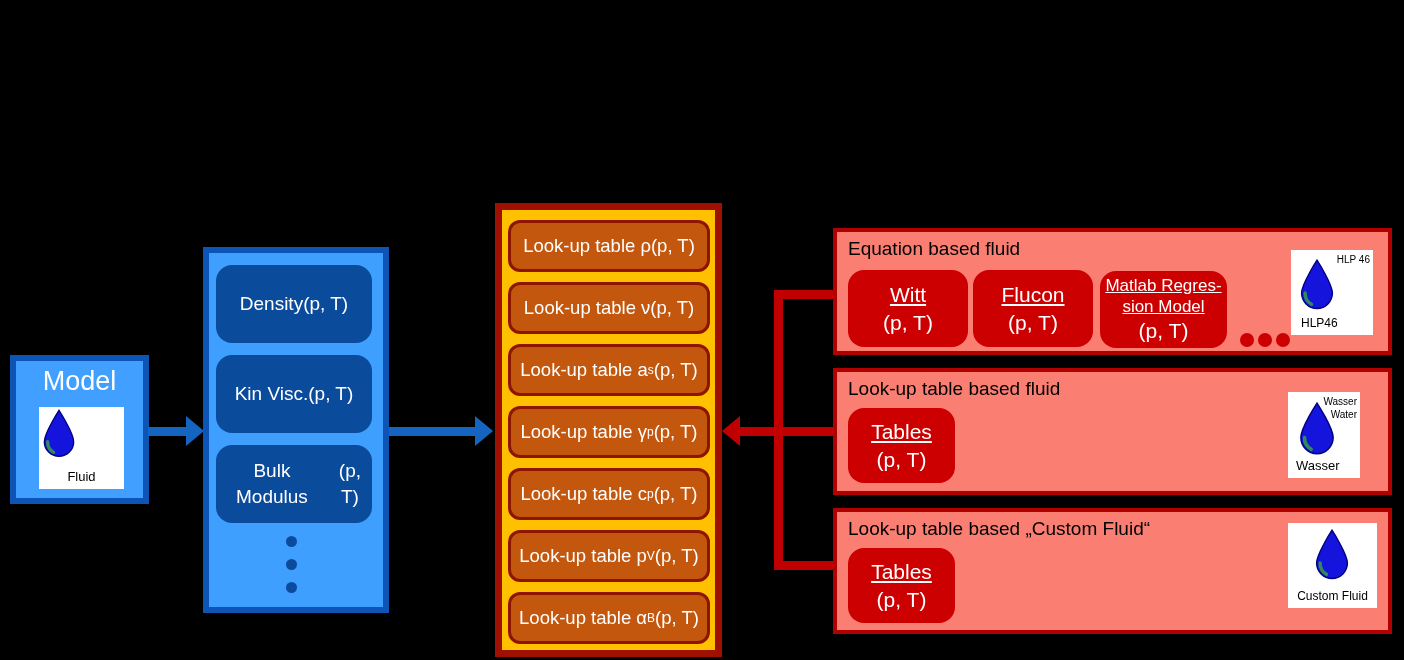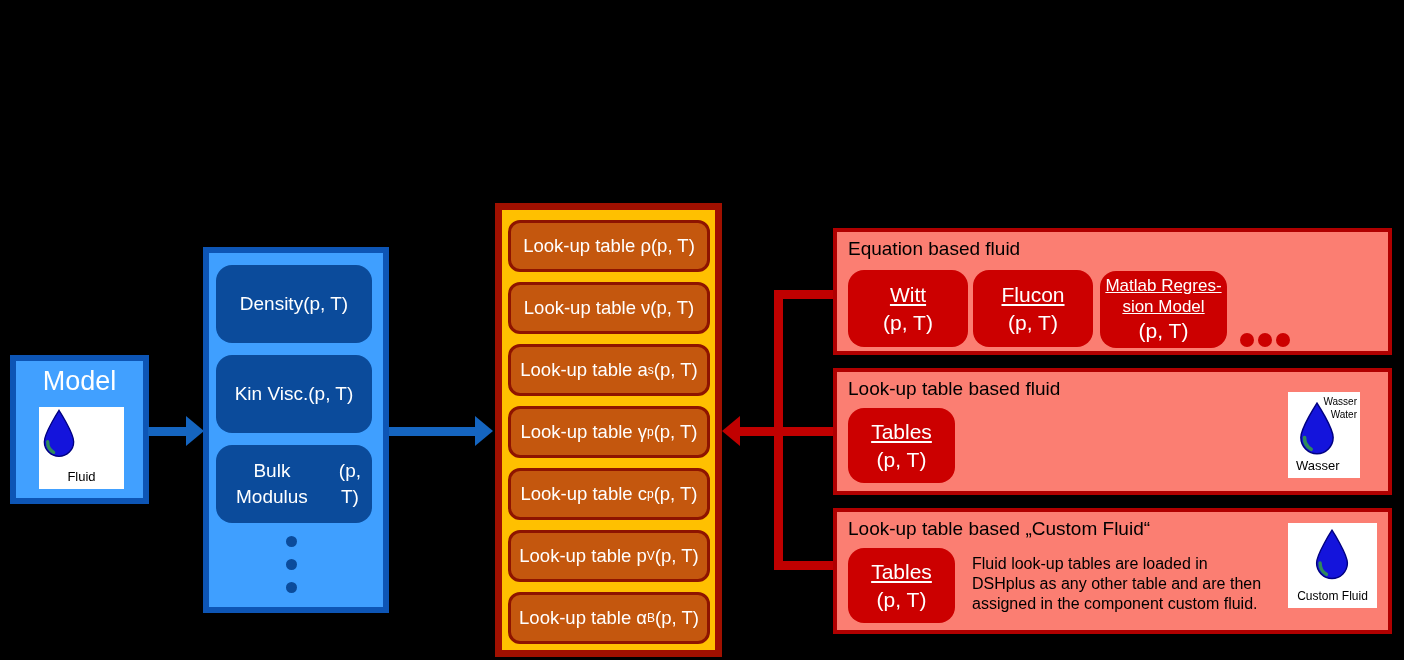--- a/index.html
+++ b/index.html
@@ -169,20 +169,28 @@
       <span>(p, T)</span>
     </div>
     <div class="red-box small-name" style="left:263px;top:39px;width:127px;height:77px;">
       <span class="name">Matlab Regres-
 sion Model</span>
       <span>(p, T)</span>
     </div>
     <div class="hdot" style="left:403px;top:101px;"></div>
     <div class="hdot" style="left:421px;top:101px;"></div>
     <div class="hdot" style="left:439px;top:101px;"></div>
+    <div class="fluid-icon" style="left:454px;top:18px;width:82px;height:85px;">
+      <svg style="left:5px;top:7px;" width="42" height="54" viewBox="0 0 60 74">
+        <path d="M30 3 C30 3 8 37 8 50 a22 22 0 0 0 44 0 C52 37 30 3 30 3 Z" fill="#1414DC" stroke="#000080" stroke-width="2"></path>
+        <path d="M13 50 a18 18 0 0 0 9 16" stroke="#2F8A5A" stroke-width="5" fill="none" stroke-linecap="round"></path>
+      </svg>
+      <span class="icon-top-label">HLP 46</span>
+      <span class="icon-bottom-label" style="left:10px;">HLP46</span>
+    </div>
   </div>
 
   <div class="fluid-panel" style="top:368px;height:127px;">
     <span class="fluid-panel-title">Look-up table based fluid</span>
     <div class="red-box" style="left:11px;top:36px;width:107px;height:75px;">
       <span class="name">Tables</span>
       <span>(p, T)</span>
     </div>
     <div class="fluid-icon" style="left:451px;top:20px;width:72px;height:86px;">
       <svg style="left:7px;top:8px;" width="44" height="56" viewBox="0 0 60 74">
@@ -194,23 +202,20 @@
       <span class="icon-bottom-label" style="left:8px;font-size:13px;">Wasser</span>
     </div>
   </div>
 
   <div class="fluid-panel" style="top:508px;height:126px;">
     <span class="fluid-panel-title">Look-up table based „Custom Fluid“</span>
     <div class="red-box" style="left:11px;top:36px;width:107px;height:75px;">
       <span class="name">Tables</span>
       <span>(p, T)</span>
     </div>
-    <span class="desc-text" style="left:135px;top:42px;width:290px;">Fluid look-up tables are loaded in
-DSHplus as any other table and are then
-assigned in the component custom fluid.</span>
     <div class="fluid-icon" style="left:451px;top:11px;width:89px;height:85px;">
       <svg style="left:23px;top:4px;" width="42" height="54" viewBox="0 0 60 74">
         <path d="M30 3 C30 3 8 37 8 50 a22 22 0 0 0 44 0 C52 37 30 3 30 3 Z" fill="#1414DC" stroke="#000080" stroke-width="2"></path>
         <path d="M13 50 a18 18 0 0 0 9 16" stroke="#2F8A5A" stroke-width="5" fill="none" stroke-linecap="round"></path>
       </svg>
       <span class="icon-bottom-label" style="left:0;right:0;text-align:center;">Custom Fluid</span>
     </div>
   </div>
 
 </div>

